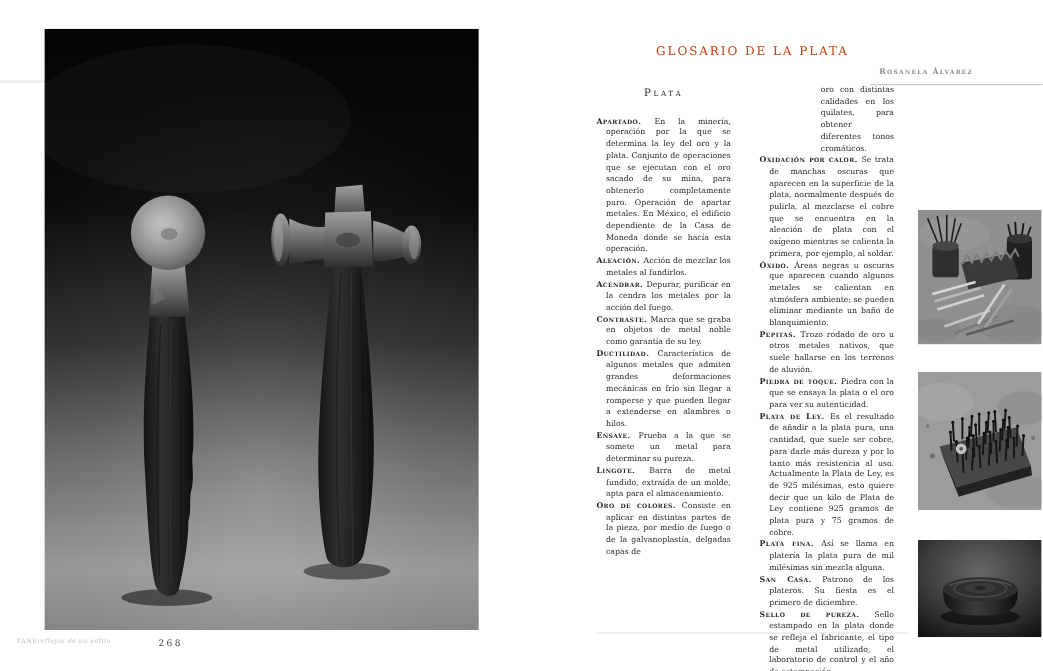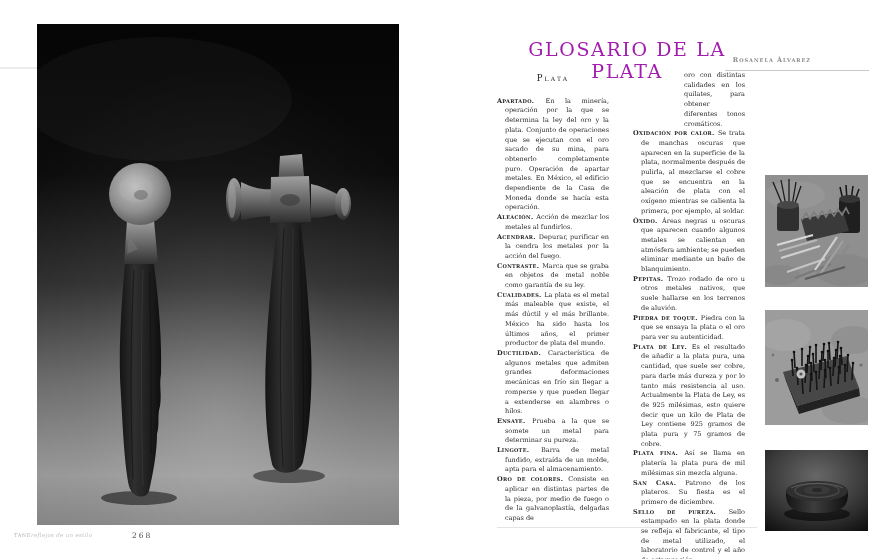--- a/index.html
+++ b/index.html
@@ -17,21 +17,21 @@
   .main-photo svg{display:block;width:100%;height:100%;}
   .left-margin-line{position:absolute;left:0;top:67px;width:37px;height:2px;background:#ececec;}
   .footer-left{position:absolute;left:14px;top:530px;width:200px;height:14px;}
   .book-title{position:absolute;left:0;top:2px;font-size:5px;letter-spacing:.6px;color:#b3b3b3;}
   .book-subtitle{position:absolute;left:17px;top:2px;font-size:5.5px;font-style:italic;color:#c3c3c3;letter-spacing:.3px;}
   .pagenum{font-size:7.5px;letter-spacing:2px;color:#4a4a4a;}
   .pagenum-left{position:absolute;left:118px;top:1px;}
 
   
   .page-title{position:absolute;left:63px;top:38px;width:260px;margin:0;
-    font-size:19px;font-weight:normal;letter-spacing:1.6px;text-align:center;color:#a21caf;}
+    font-size:10px;font-weight:normal;letter-spacing:1.6px;text-align:center;color:#c2410c;}
   .author{position:absolute;right:58px;top:56px;font-size:6.5px;letter-spacing:1px;
     font-variant:small-caps;color:#8b8b8b;font-weight:bold;}
   .byline-rule{position:absolute;left:291px;top:70px;width:144px;height:1px;background:#c9c9c9;}
 
   .col{position:absolute;width:112px;font-size:6.5px;line-height:9.7px;
     text-align:justify;color:#282828;}
   .col1{left:63px;top:74px;}
   .col2{left:199px;top:71px;}
   .section-heading{margin:0 0 13px 0;font-size:8.5px;font-weight:normal;text-align:center;
     font-variant:small-caps;letter-spacing:2.2px;color:#1a1a1a;}
@@ -137,21 +137,20 @@
   <span class="author">Rosanela Álvarez</span>
   <div class="byline-rule"></div>
 
   <div class="col col1">
     <h2 class="section-heading">Plata</h2>
     <div>
         <p class="entry"><span class="term">Apartado. </span>En la minería, operación por la que se determina la ley del oro y la plata. Conjunto de operaciones que se ejecutan con el oro sacado de su mina, para obtenerlo completamente puro. Operación de apartar metales. En México, el edificio dependiente de la Casa de Moneda donde se hacía esta operación.</p>
         <p class="entry"><span class="term">Aleación. </span>Acción de mezclar los metales al fundirlos.</p>
         <p class="entry"><span class="term">Acendrar. </span>Depurar, purificar en la cendra los metales por la acción del fuego.</p>
         <p class="entry"><span class="term">Contraste. </span>Marca que se graba en objetos de metal noble como garantía de su ley.</p>
-        <p class="entry"><span class="term">Cualidades. </span>La plata es el metal más maleable que existe, el más dúctil y el más brillante. México ha sido hasta los últimos años, el primer productor de plata del mundo.</p>
         <p class="entry"><span class="term">Ductilidad. </span>Característica de algunos metales que admiten grandes deformaciones mecánicas en frío sin llegar a romperse y que pueden llegar a extenderse en alambres o hilos.</p>
         <p class="entry"><span class="term">Ensaye. </span>Prueba a la que se somete un metal para determinar su pureza.</p>
         <p class="entry"><span class="term">Lingote. </span>Barra de metal fundido, extraída de un molde, apta para el almacenamiento.</p>
         <p class="entry"><span class="term">Oro de colores. </span>Consiste en aplicar en distintas partes de la pieza, por medio de fuego o de la galvanoplastía, delgadas capas de</p>
       </div>
   </div>
   <div class="col col2">
       <p class="entry cont">oro con distintas calidades en los quilates, para obtener diferentes tonos cromáticos.</p>
       <p class="entry"><span class="term">Oxidación por calor. </span>Se trata de manchas oscuras que aparecen en la superficie de la plata, normalmente después de pulirla, al mezclarse el cobre que se encuentra en la aleación de plata con el oxígeno mientras se calienta la primera, por ejemplo, al soldar.</p>
       <p class="entry"><span class="term">Óxido. </span>Áreas negras u oscuras que aparecen cuando algunos metales se calientan en atmósfera ambiente; se pueden eliminar mediante un baño de blanquimiento.</p>

